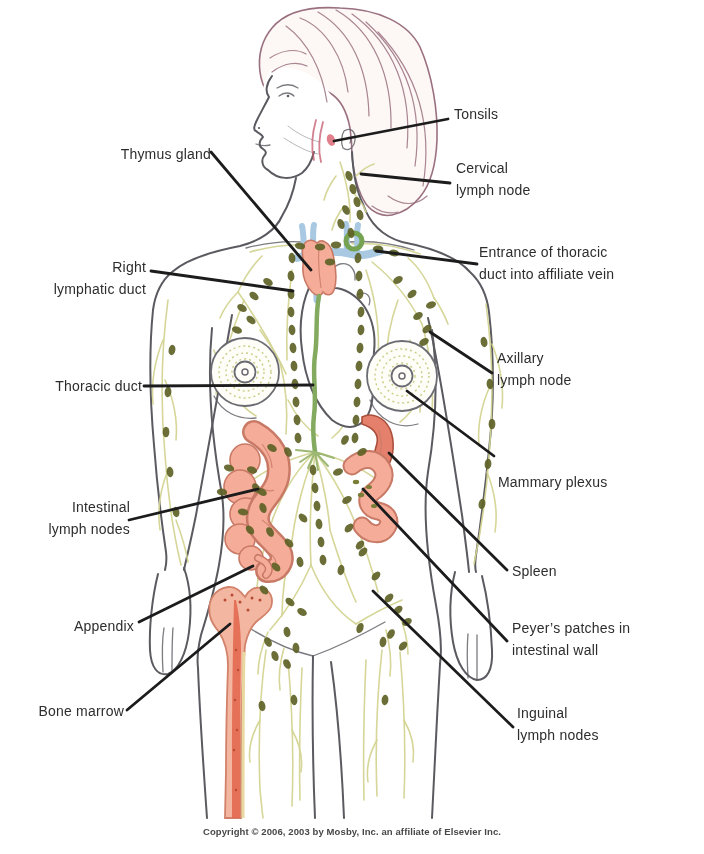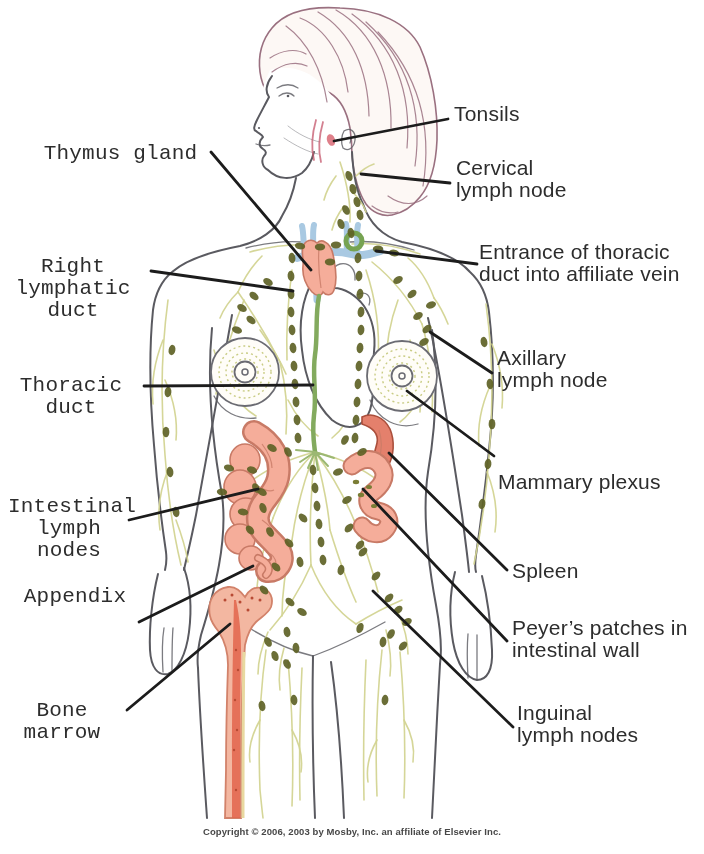--- a/index.html
+++ b/index.html
@@ -1,22 +1,22 @@
 <!DOCTYPE html>
 <html style="--label-text: #2d2d2d; --leader-line: #1c1c1c; --body-outline: #5a5a60; --lymph-vessel: #d3d492; --lymph-node: #5e6226; --organ-pink: #f5ad9a; --organ-outline: #c87a66; --spleen: #e4806c; --vein-blue: #a9c9e2; --duct-green: #83aa5e; --hair-stroke: #9a7080; --marrow-red: #e2654c;"><head>
 <meta charset="utf-8">
 <style>
   html,body{margin:0;padding:0;background:#ffffff;}
   #stage{position:relative;width:704px;height:854px;background:#ffffff;overflow:hidden;
          font-family:"Liberation Sans", sans-serif;}
   #art{position:absolute;left:0;top:0;}
-  .label{position:absolute;font-size:21px;line-height:22px;color:var(--label-text,#2d2d2d);
+  .label{position:absolute;font-size:14px;line-height:22px;color:var(--label-text,#2d2d2d);
          white-space:pre-line;letter-spacing:.2px;}
   .label.right-col{text-align:left;}
-  .label.left-col{text-align:center;font-family:Liberation Mono, monospace;}
+  .label.left-col{text-align:right;}
   #copyright{position:absolute;left:0;top:826px;width:704px;text-align:center;
              font-size:9.5px;font-weight:700;color:#474747;letter-spacing:.1px;}
   
   .oline{fill:none;stroke:var(--body-outline,#5a5a60);stroke-width:2;stroke-linecap:round;stroke-linejoin:round;}
   .oline-thin{fill:none;stroke:var(--body-outline,#5a5a60);stroke-width:1.3;stroke-linecap:round;opacity:.8;}
   .hairfill{fill:#fdf8f5;stroke:var(--hair-stroke,#9a7080);stroke-width:1.6;}
   .strand{fill:none;stroke:var(--hair-stroke,#9a7080);stroke-width:1.2;opacity:.85;stroke-linecap:round;}
   .facefill{fill:#ffffff;stroke:none;}
   .sketch{fill:none;stroke:#8a8a90;stroke-width:1;opacity:.6;stroke-linecap:round;}
   .redmark{fill:none;stroke:#c4566b;stroke-width:1.8;opacity:.75;stroke-linecap:round;}
@@ -414,21 +414,21 @@
 lymphatic duct</div>
   <div class="label right-col" style="left:479px;top:241px;">Entrance of thoracic
 duct into affiliate vein</div>
   <div class="label right-col" style="left:497px;top:347px;">Axillary
 lymph node</div>
   <div class="label left-col" style="left:0px;top:375px;width:142px;">Thoracic duct</div>
   <div class="label right-col" style="left:498px;top:445px;margin-top:26px;">Mammary plexus</div>
   <div class="label left-col" style="left:0px;top:496px;width:122px;padding-left:8px;">Intestinal
 lymph nodes</div>
   <div class="label right-col" style="left:512px;top:560px;">Spleen</div>
-  <div class="label left-col" style="left:0px;top:586px;width:134px;padding-left:8px;">Appendix</div>
+  <div class="label left-col" style="left:0px;top:615px;width:134px;">Appendix</div>
   <div class="label left-col" style="left:0px;top:700px;width:124px;">Bone marrow</div>
   <div class="label right-col" style="left:512px;top:617px;">Peyer’s patches in
 intestinal wall</div>
   <div class="label right-col" style="left:517px;top:702px;">Inguinal
 lymph nodes</div>
 
   <div id="copyright">Copyright © 2006, 2003 by Mosby, Inc. an affiliate of Elsevier Inc.</div>
 </div>
 
 </body></html>

